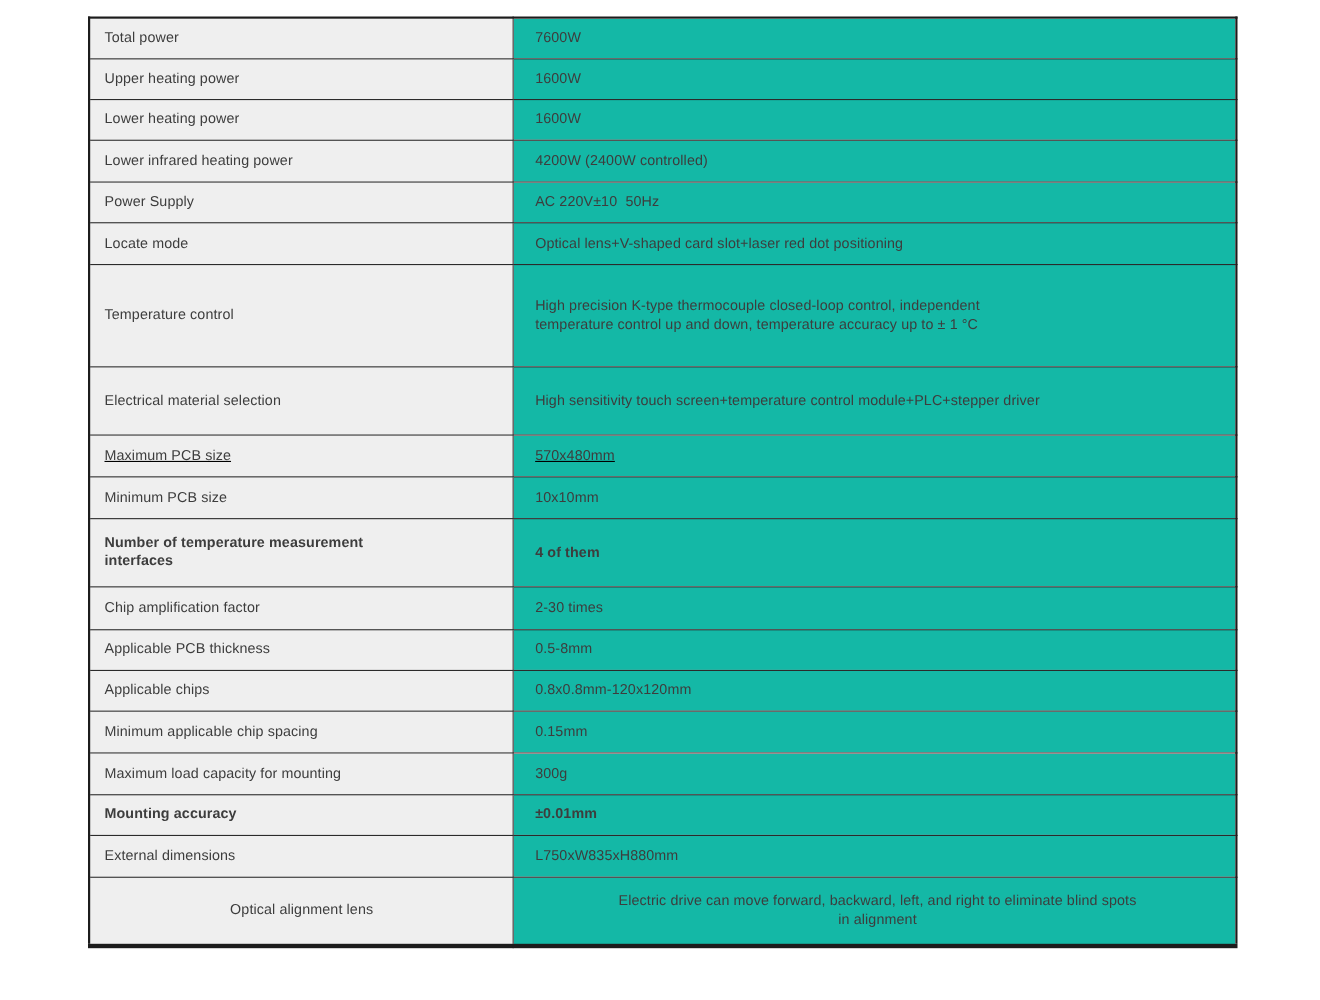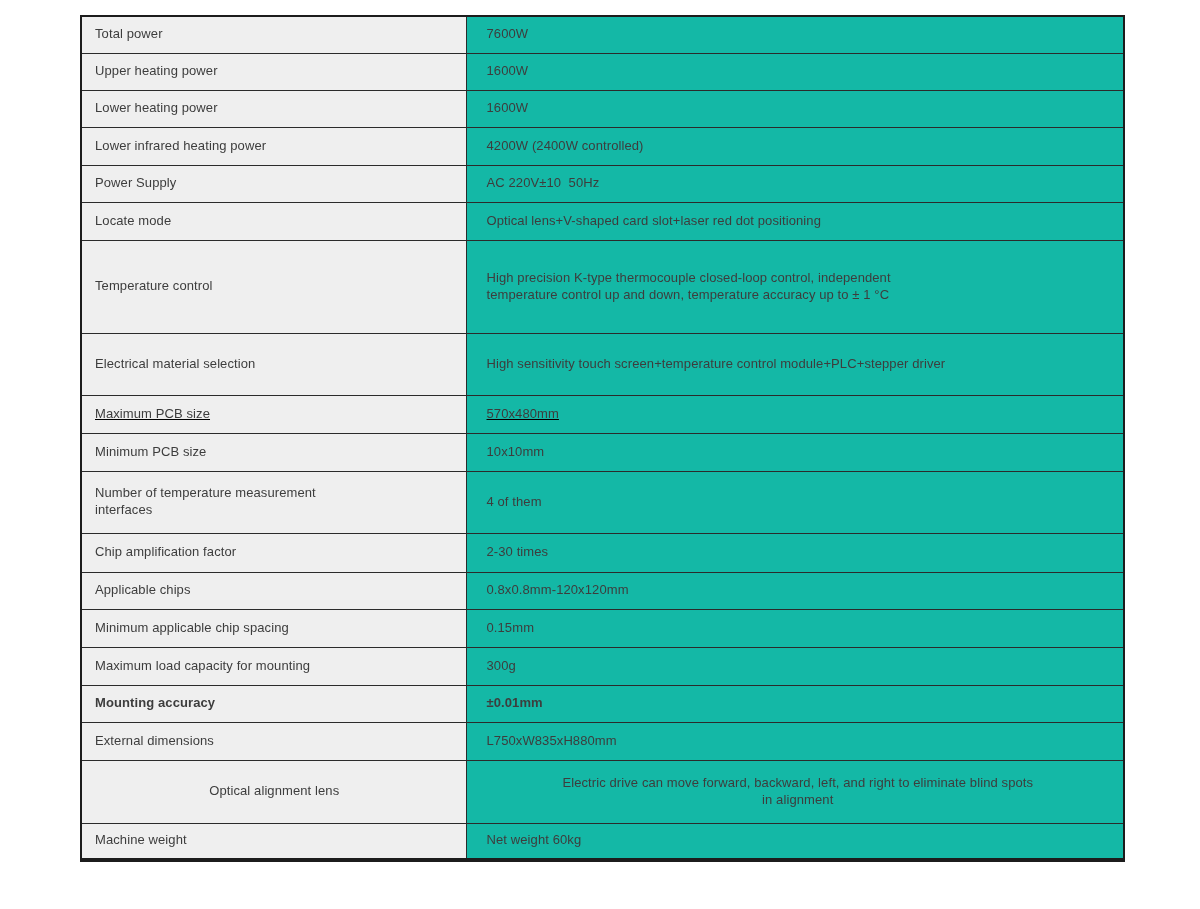--- a/index.html
+++ b/index.html
@@ -134,39 +134,47 @@
     </td>
   </tr>
         <tr style="height: 38px;">
     <td class="label-cell">
       <span class="cell-text">Minimum PCB size</span>
     </td>
     <td class="value-cell">
       <span class="cell-text">10x10mm</span>
     </td>
   </tr>
-        <tr style="height: 62px;">
+        <tr style="height: 62px; font-weight: bold;">
     <td class="label-cell">
       <span class="cell-text">Number of temperature measurement
 interfaces</span>
     </td>
     <td class="value-cell">
       <span class="cell-text">4 of them</span>
     </td>
   </tr>
         <tr style="height: 39px;">
     <td class="label-cell">
       <span class="cell-text">Chip amplification factor</span>
     </td>
     <td class="value-cell">
       <span class="cell-text">2-30 times</span>
     </td>
   </tr>
         <tr style="height: 37px;">
     <td class="label-cell">
+      <span class="cell-text">Applicable PCB thickness</span>
+    </td>
+    <td class="value-cell">
+      <span class="cell-text">0.5-8mm</span>
+    </td>
+  </tr>
+        <tr style="height: 37px;">
+    <td class="label-cell">
       <span class="cell-text">Applicable chips</span>
     </td>
     <td class="value-cell">
       <span class="cell-text">0.8x0.8mm-120x120mm</span>
     </td>
   </tr>
         <tr style="height: 38px;">
     <td class="label-cell">
       <span class="cell-text">Minimum applicable chip spacing</span>
     </td>
@@ -198,25 +206,17 @@
       <span class="cell-text">L750xW835xH880mm</span>
     </td>
   </tr>
         <tr style="height: 63px; text-align: center;">
     <td class="label-cell">
       <span class="cell-text">Optical alignment lens</span>
     </td>
     <td class="value-cell">
       <span class="cell-text">Electric drive can move forward, backward, left, and right to eliminate blind spots
 in alignment</span>
-    </td>
-  </tr>
-        <tr style="height: 37px;">
-    <td class="label-cell">
-      <span class="cell-text">Machine weight</span>
-    </td>
-    <td class="value-cell">
-      <span class="cell-text">Net weight 60kg</span>
     </td>
   </tr>
       </tbody>
   </table>
 </div>
 
 </body></html>

